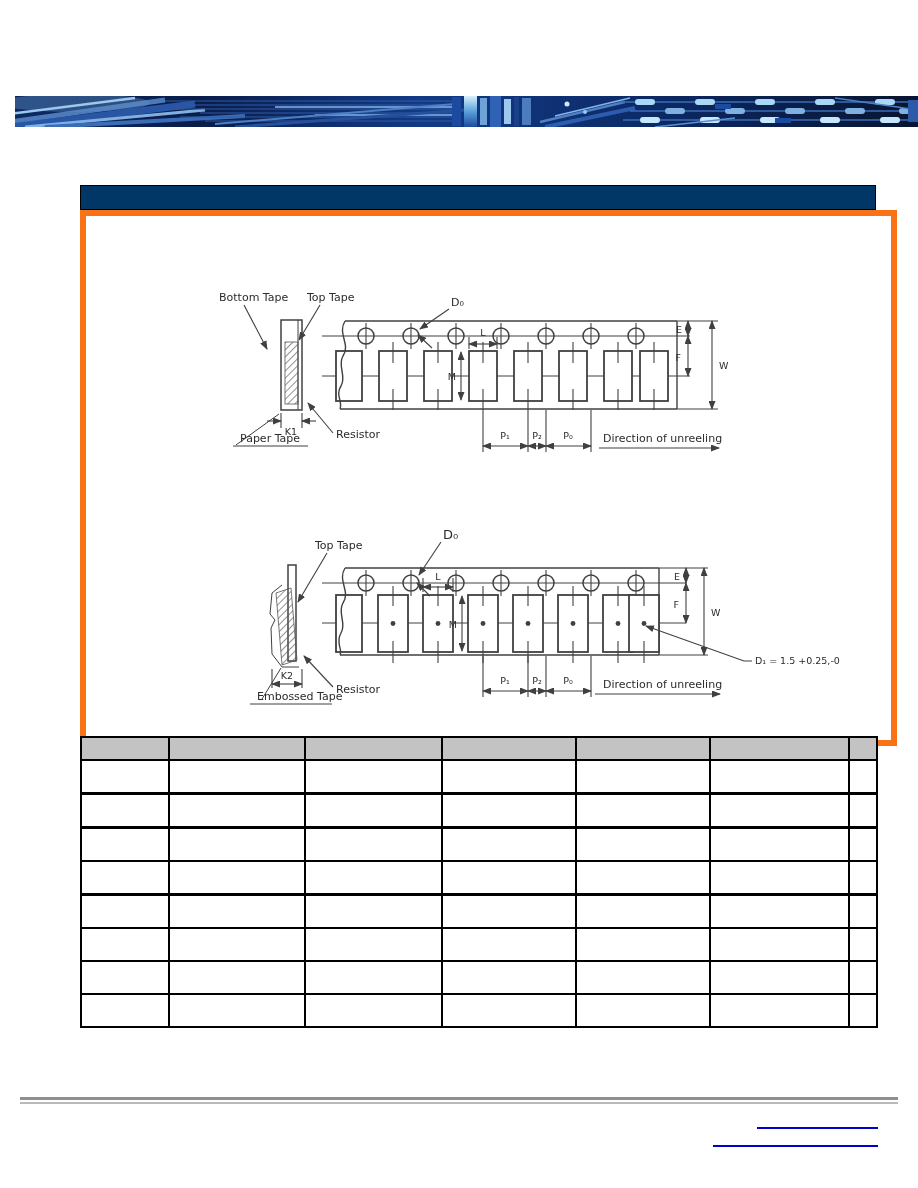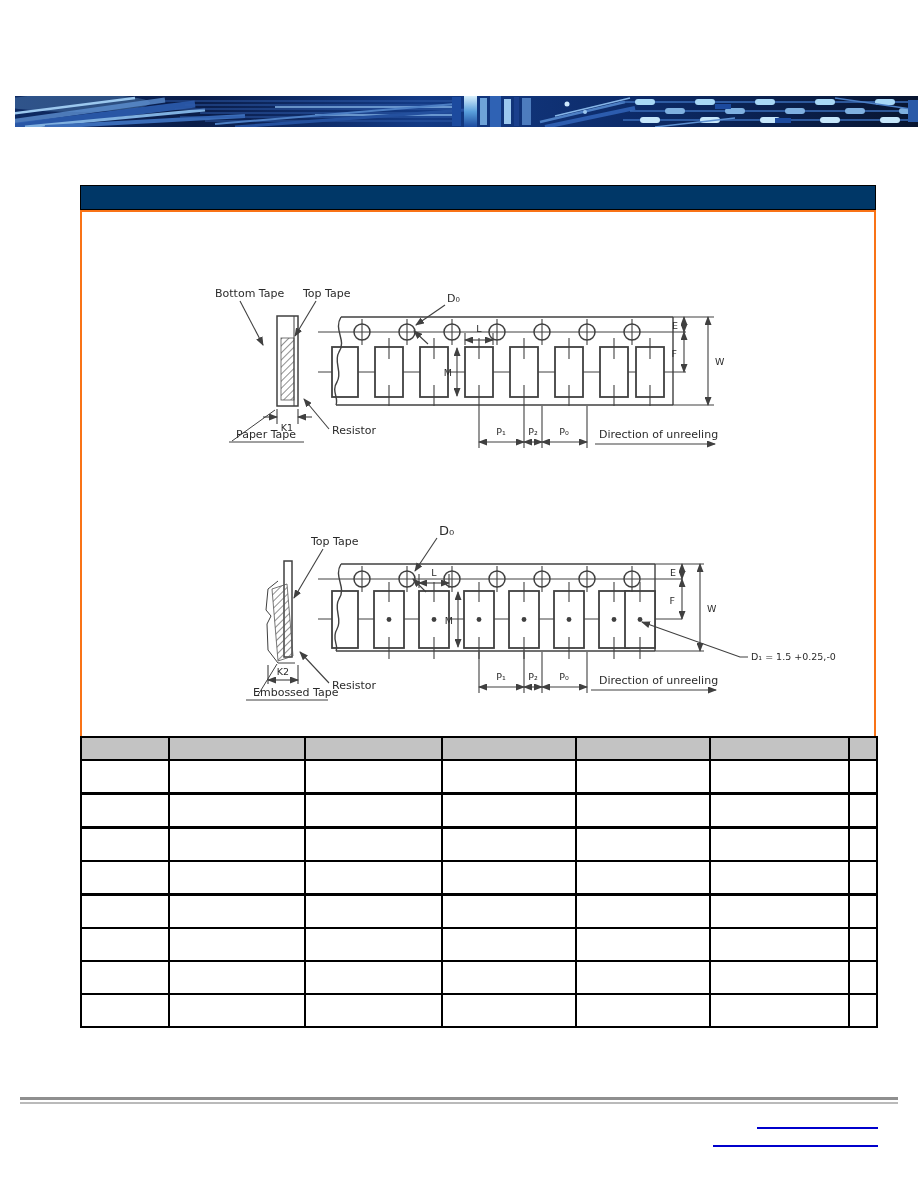--- a/index.html
+++ b/index.html
@@ -3,21 +3,21 @@
 <meta charset="utf-8">
 <style>
   html,body{margin:0;padding:0;background:#fff;}
   .page{position:relative;width:918px;height:1188px;background:#fff;overflow:hidden;
         font-family:"DejaVu Sans",sans-serif;}
   .banner{position:absolute;left:15px;top:96px;width:903px;height:31px;display:block;}
   .content-box{position:absolute;left:80px;top:185px;width:796px;height:863px;}
   .header-bar{position:absolute;left:0;top:0;width:794px;height:23px;
               background:var(--header-bar,#003767);border:1px solid #000;}
   .diagram-box{position:absolute;left:0;top:25px;width:792px;height:524px;
-               border:2px solid #f97316;background:#fff;}
+               border:6px solid #f97316;background:#fff;padding-left:13px;}
   .diagram-box svg{position:absolute;left:0;top:0;width:792px;height:524px;display:block;}
   
   .ln{stroke:var(--diagram-line,#404040);stroke-width:1.4;fill:none;}
   .ln-thin{stroke:var(--diagram-line,#404040);stroke-width:1;fill:none;}
   .dim{stroke:var(--diagram-line,#404040);stroke-width:1.1;fill:none;}
   .pocket{fill:#fff;stroke:var(--diagram-line,#404040);stroke-width:1.8;}
   .hole{fill:none;stroke:var(--diagram-line,#404040);stroke-width:1.5;}
   .box{fill:#fff;stroke:var(--diagram-line,#404040);stroke-width:1.5;}
   .dot{fill:var(--diagram-line,#404040);}
   .arrhead{fill:var(--diagram-line,#404040);}

